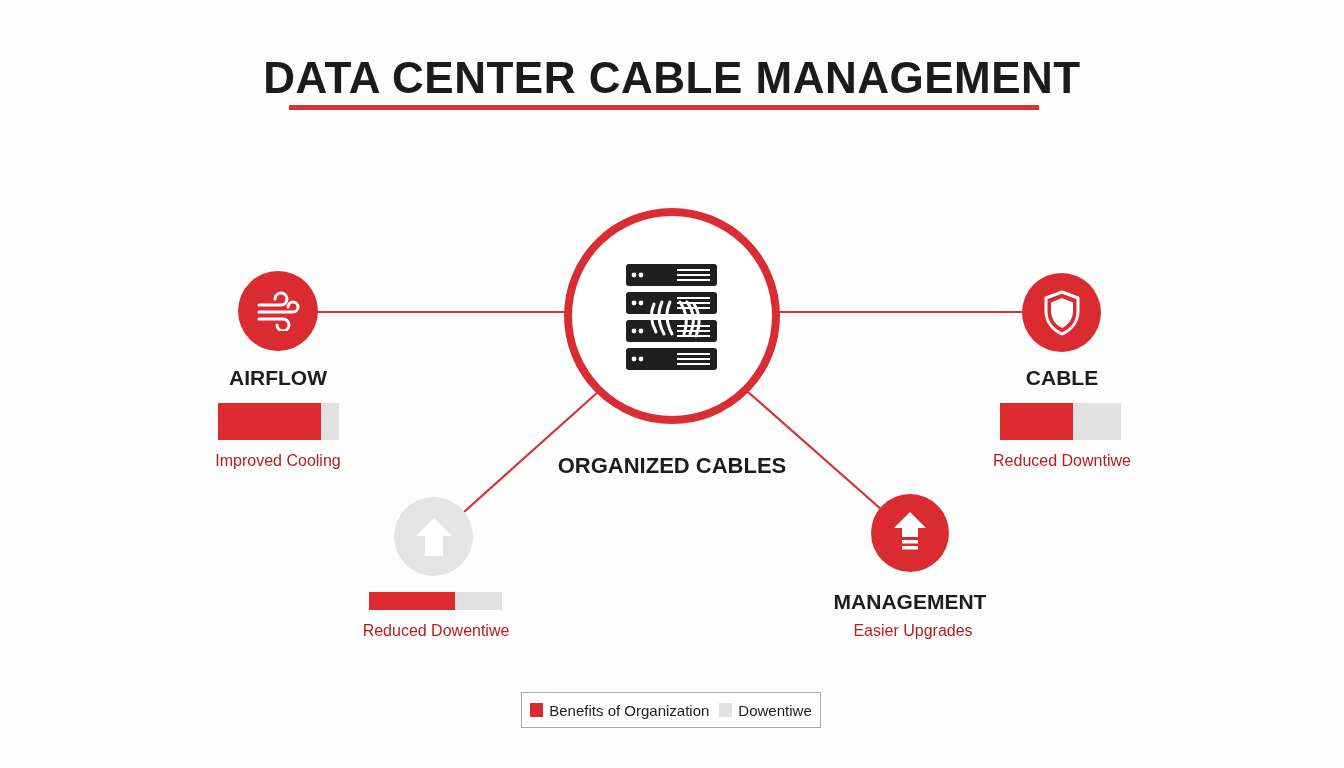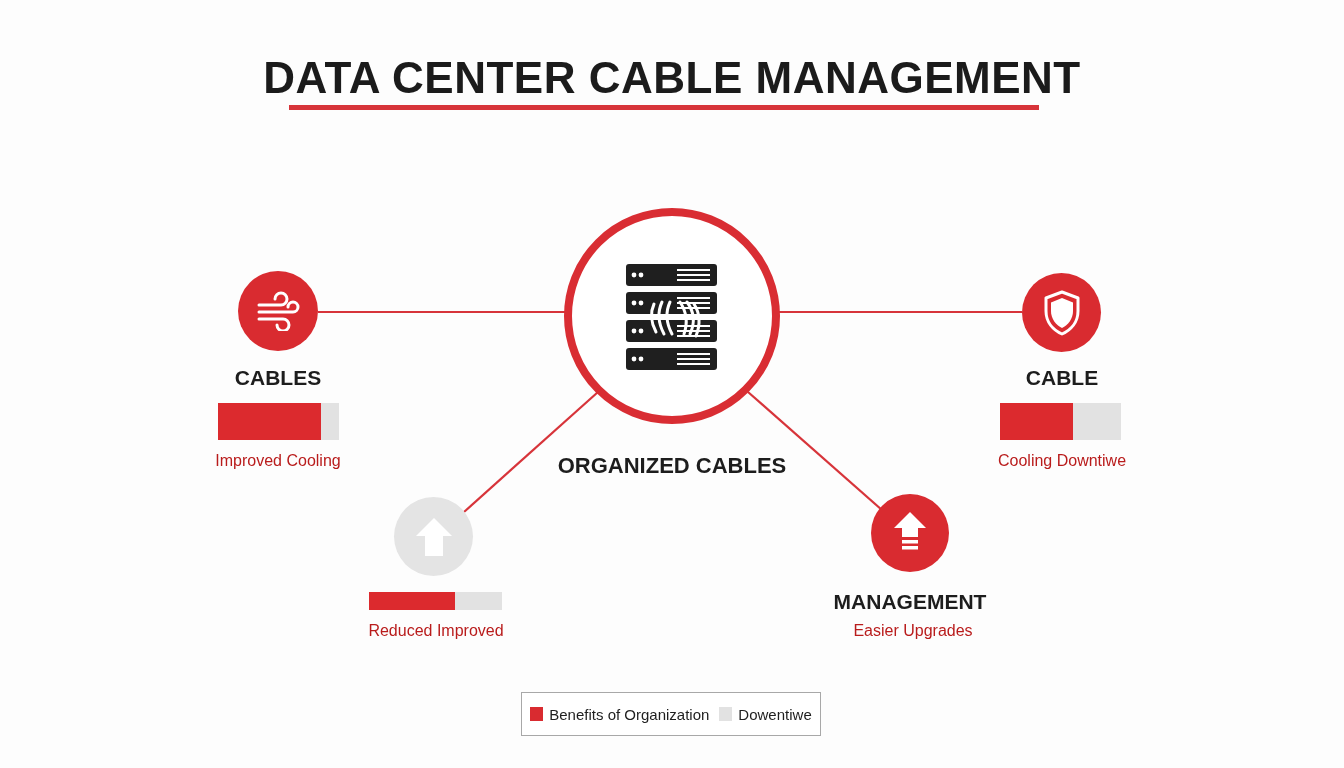--- a/index.html
+++ b/index.html
@@ -30,21 +30,21 @@
   }
   .sub { font-size: 16px; text-align: center; color: #b91c1c; white-space: nowrap; }
   .bar { display: flex; height: 100%; }
   .bar .fill { background: #dc2a2e; height: 100%; }
   .bar .rest { background: #e2e2e2; height: 100%; flex: 1; }
   .center-circle {
     left: 564px; top: 208px; width: 200px; height: 200px;
     border: 8px solid #d92d33; border-radius: 50%; background: #fff;
   }
   .legend {
-    left: 521px; top: 692px; width: 300px; height: 44px;
+    left: 521px; top: 692px; width: 300px; height: 36px;
     border: 1.5px solid #a8a8a8; background: #fff;
     display: flex; align-items: center; justify-content: center; gap: 10px;
     font-size: 15px; color: #1e1e1e; box-sizing: border-box;
   }
   .legend .sw { width: 13px; height: 14px; display: inline-block; margin-right: 6px; vertical-align: middle; }
   .legend-item { display: flex; align-items: center; }
 </style>
 </head>
 <body>
 
@@ -103,21 +103,21 @@
 
 <div class="abs node-circle red" style="left:238px;top:271px;width:80px;height:80px;">
   <svg width="46" height="40" viewBox="0 0 46 40">
     <g fill="none" stroke="#fff" stroke-width="3" stroke-linecap="round">
       <path d="M4 14 H26 a6 6 0 1 0 -6 -6"></path>
       <path d="M4 21 H38 a5 5 0 1 0 -5 -5"></path>
       <path d="M4 28 H28 a6 6 0 1 1 -6 6"></path>
     </g>
   </svg>
 </div>
-<div class="abs label" style="left:188px;top:366px;width:180px;">CABLES</div>
+<div class="abs label" style="left:188px;top:366px;width:180px;">AIRFLOW</div>
 <div class="abs" style="left:218px;top:403px;width:121px;height:37px;">
   <div class="bar">
       <div class="fill" style="width:85%"></div>
       <div class="rest"></div>
     </div>
 </div>
 <div class="abs sub" style="left:188px;top:452px;width:180px;">Improved Cooling</div>
 
 <div class="abs node-circle red" style="left:1022px;top:273px;width:79px;height:79px;">
   <svg width="42" height="48" viewBox="0 0 42 48">
@@ -125,34 +125,34 @@
     <path d="M21 9 L32 13.5 V22 C32 30 27 36 21 39 C15 36 10 30 10 22 V13.5 Z" fill="#fff"></path>
   </svg>
 </div>
 <div class="abs label" style="left:972px;top:366px;width:180px;">CABLE</div>
 <div class="abs" style="left:1000px;top:403px;width:121px;height:37px;">
   <div class="bar">
       <div class="fill" style="width:60%"></div>
       <div class="rest"></div>
     </div>
 </div>
-<div class="abs sub" style="left:972px;top:452px;width:180px;">Cooling Downtiwe</div>
+<div class="abs sub" style="left:972px;top:452px;width:180px;">Reduced Downtiwe</div>
 
 <div class="abs node-circle gray" style="left:394px;top:497px;width:79px;height:79px;">
   <svg width="40" height="42" viewBox="0 0 40 42">
     <path d="M20 2 L38 20 H29 V40 H11 V20 H2 Z" fill="#fff"></path>
   </svg>
 </div>
 <div class="abs" style="left:369px;top:592px;width:133px;height:18px;">
   <div class="bar">
       <div class="fill" style="width:65%"></div>
       <div class="rest"></div>
     </div>
 </div>
-<div class="abs sub" style="left:346px;top:622px;width:180px;">Reduced Improved</div>
+<div class="abs sub" style="left:346px;top:622px;width:180px;">Reduced Dowentiwe</div>
 
 <div class="abs node-circle red" style="left:871px;top:494px;width:78px;height:78px;">
   <svg width="40" height="46" viewBox="0 0 40 46">
     <path d="M20 2 L36 18 H28 V27 H12 V18 H4 Z" fill="#fff"></path>
     <rect x="12" y="30" width="16" height="3.5" fill="#fff"></rect>
     <rect x="12" y="36" width="16" height="3.5" fill="#fff"></rect>
   </svg>
 </div>
 <div class="abs label" style="left:820px;top:590px;width:180px;">MANAGEMENT</div>
 <div class="abs sub" style="left:823px;top:622px;width:180px;text-align:center;">Easier Upgrades</div>

